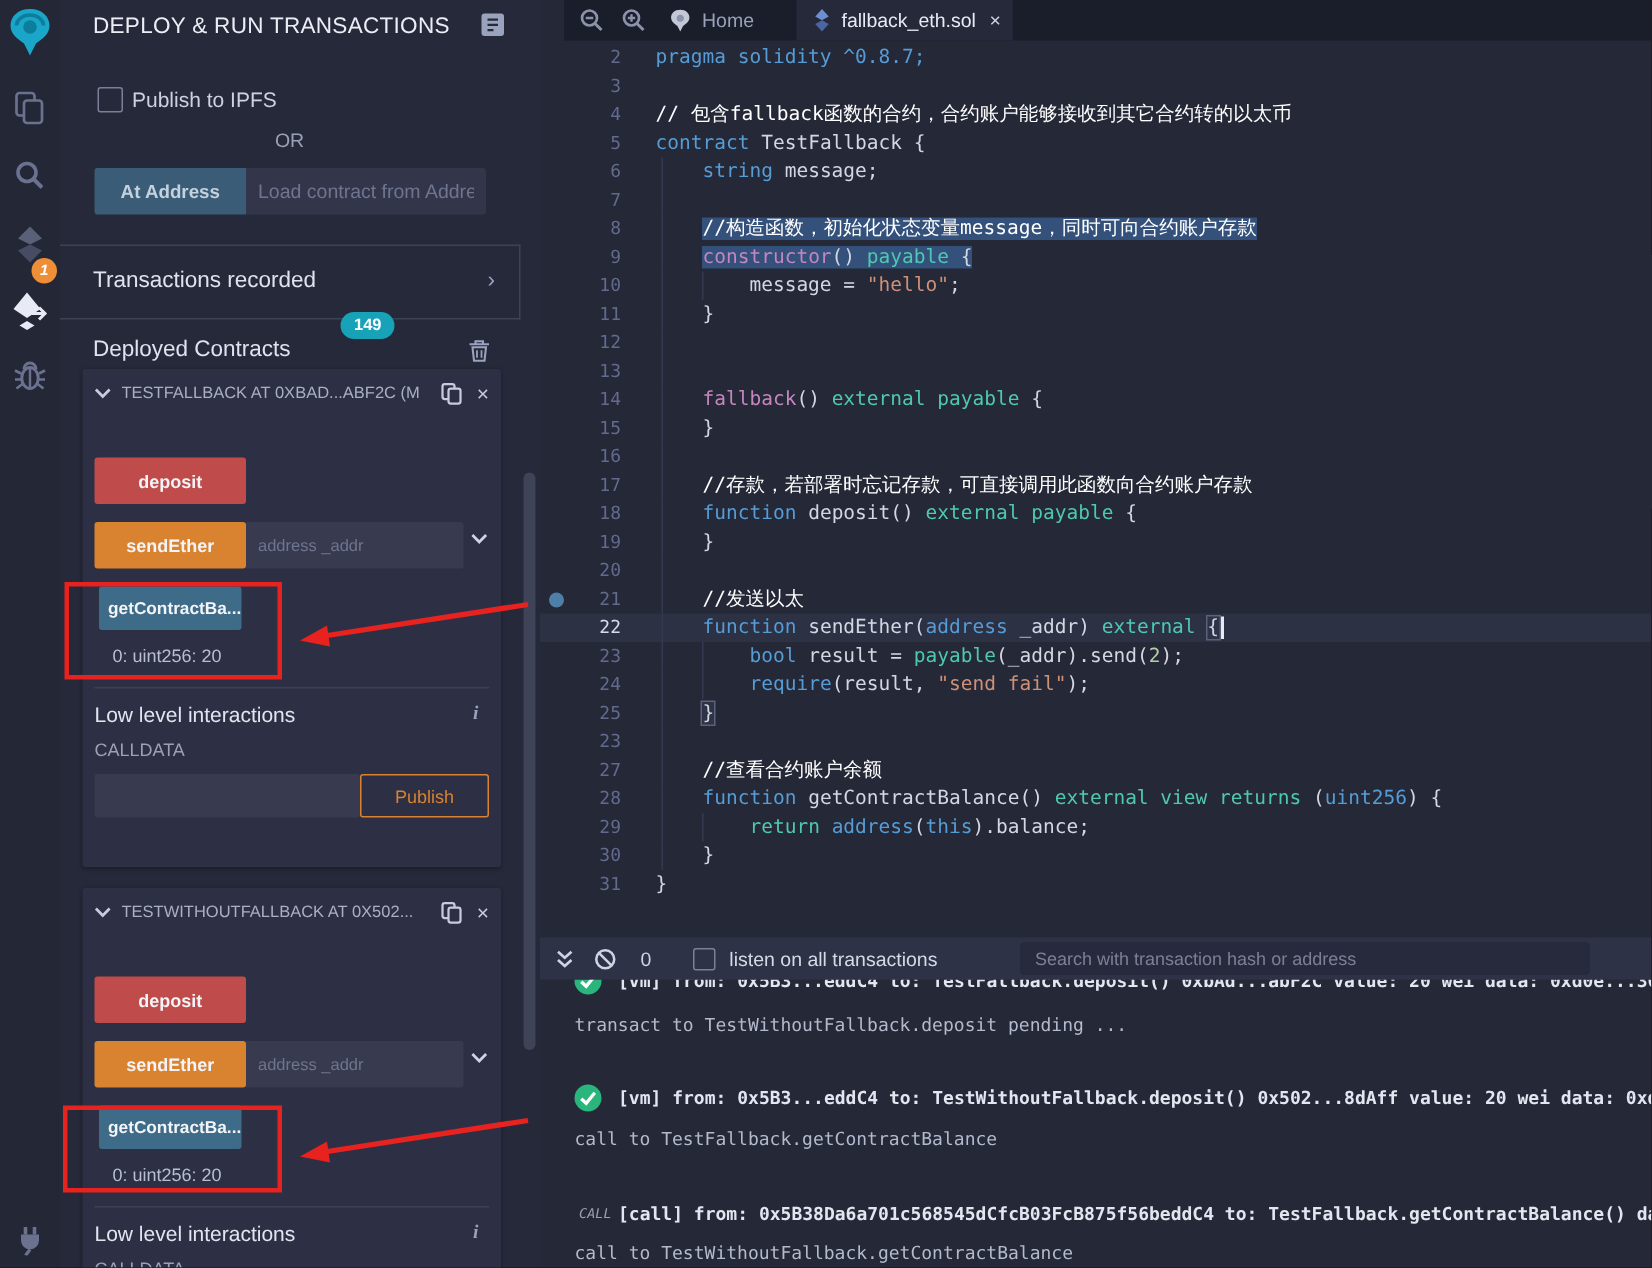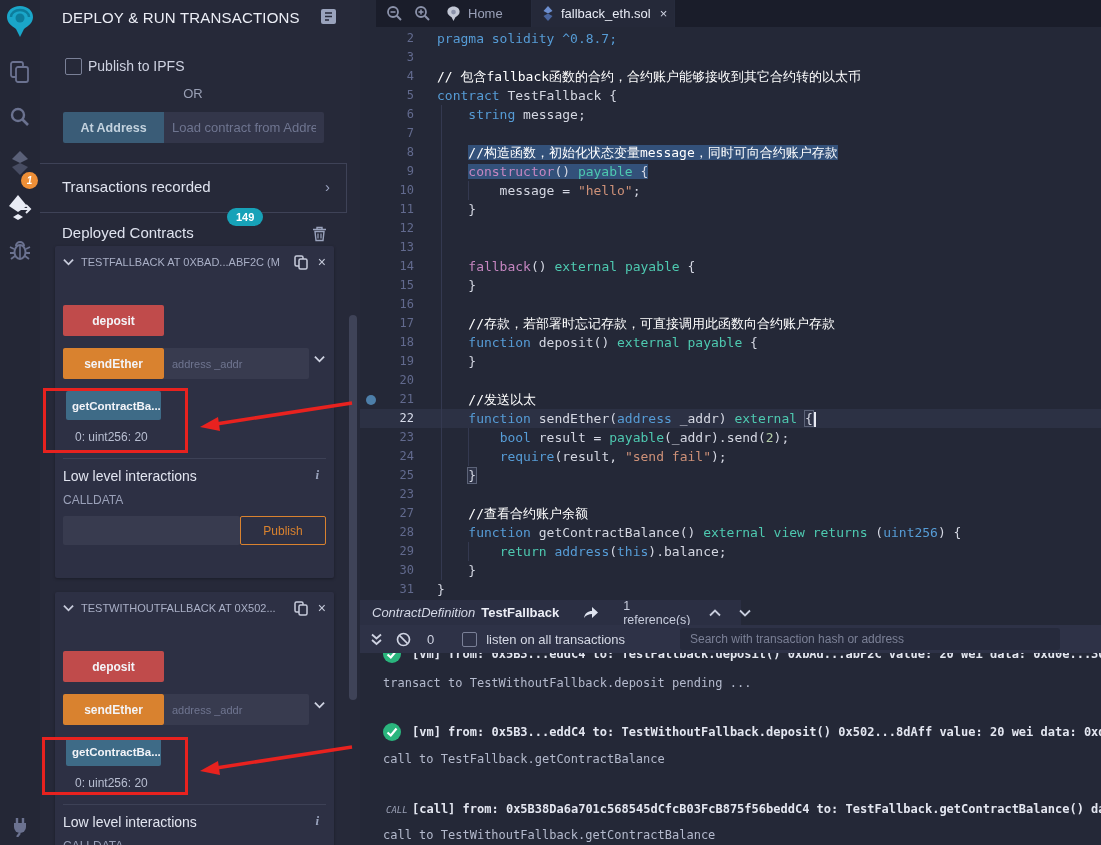--- a/index.html
+++ b/index.html
@@ -325,40 +325,20 @@
         <div class="crow"><div class="guide" style="left: 81px;"></div><div class="ln">25</div><div class="lc"><span class="tk-p">    </span><span class="tk-match">}</span></div></div>
         <div class="crow"><div class="guide" style="left: 81px;"></div><div class="ln">23</div><div class="lc"></div></div>
         <div class="crow"><div class="guide" style="left: 81px;"></div><div class="ln">27</div><div class="lc"><span class="tk-p">    </span><span class="tk-c">//查看合约账户余额</span></div></div>
         <div class="crow"><div class="guide" style="left: 81px;"></div><div class="ln">28</div><div class="lc"><span class="tk-p">    </span><span class="tk-k">function</span><span class="tk-p"> getContractBalance() </span><span class="tk-g">external view returns</span><span class="tk-p"> (</span><span class="tk-k">uint256</span><span class="tk-p">) {</span></div></div>
         <div class="crow"><div class="guide" style="left: 81px;"></div><div class="guide" style="left: 108px;"></div><div class="ln">29</div><div class="lc"><span class="tk-p">        </span><span class="tk-g">return</span><span class="tk-p"> </span><span class="tk-k">address</span><span class="tk-p">(</span><span class="tk-k">this</span><span class="tk-p">).balance;</span></div></div>
         <div class="crow"><div class="guide" style="left: 81px;"></div><div class="ln">30</div><div class="lc"><span class="tk-p">    }</span></div></div>
         <div class="crow"><div class="ln">31</div><div class="lc"><span class="tk-p">}</span></div></div>
       </div>
   </div>
 
-  <div id="peek">
-    <span class="kind">ContractDefinition</span>
-    <span class="cname">TestFallback</span>
-    <span class="parrow">
-      <svg width="16" height="13" viewBox="0 0 16 13">
-          <path d="M1 12 C2 7 5 5 9 5 L9 1 L15 6.5 L9 12 L9 8 C6 8 3 9 1 12 Z" fill="#dfe3ef"></path>
-        </svg>
-    </span>
-    <span class="refs">1 reference(s)</span>
-    <span class="pchev">
-        <svg width="12" height="8" viewBox="0 0 12 8">
-          <polyline points="1,6.5 6,1.5 11,6.5" fill="none" stroke="currentColor" stroke-width="1.8"></polyline>
-        </svg>
-      </span>
-    <span class="pchev">
-        <svg width="12" height="8" viewBox="0 0 12 8">
-          <polyline points="1,1.5 6,6.5 11,1.5" fill="none" stroke="currentColor" stroke-width="1.8"></polyline>
-        </svg>
-      </span>
-  </div>
 
   <div id="termhead">
     <span style="margin-left:10px;">
       <svg width="13" height="13" viewBox="0 0 13 13">
           <polyline points="2,1.5 6.5,5.5 11,1.5" fill="none" stroke="currentColor" stroke-width="1.8"></polyline>
           <polyline points="2,7 6.5,11 11,7" fill="none" stroke="currentColor" stroke-width="1.8"></polyline>
         </svg>
     </span>
     <span style="margin-left:13px;">
       <svg width="15" height="15" viewBox="0 0 15 15">

